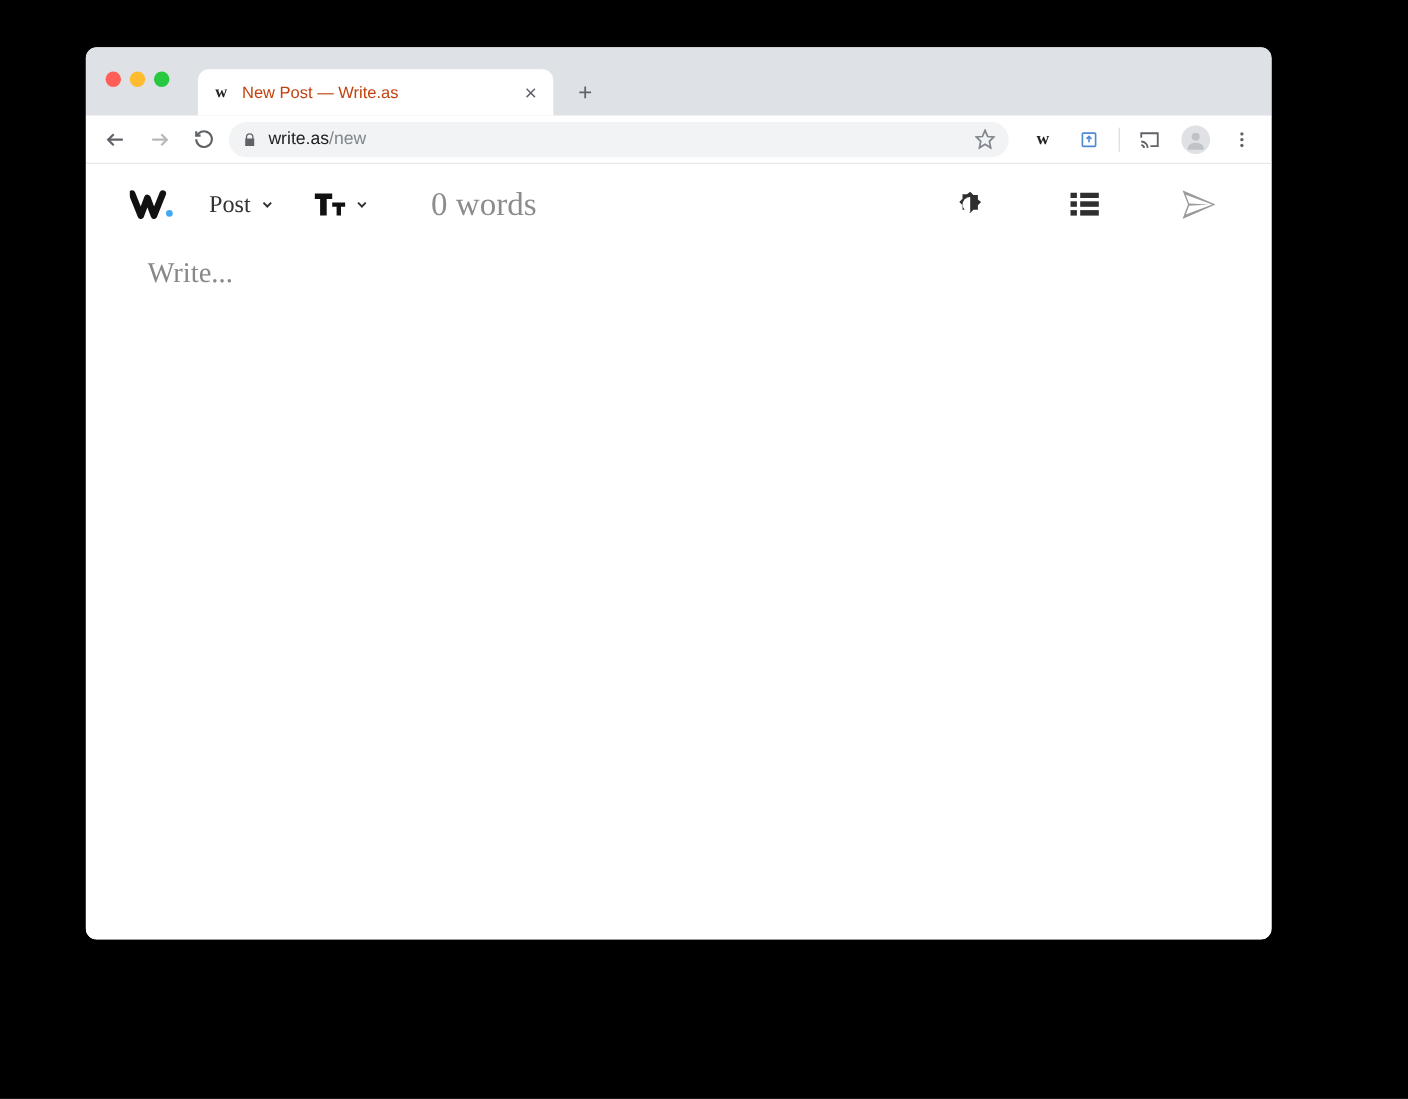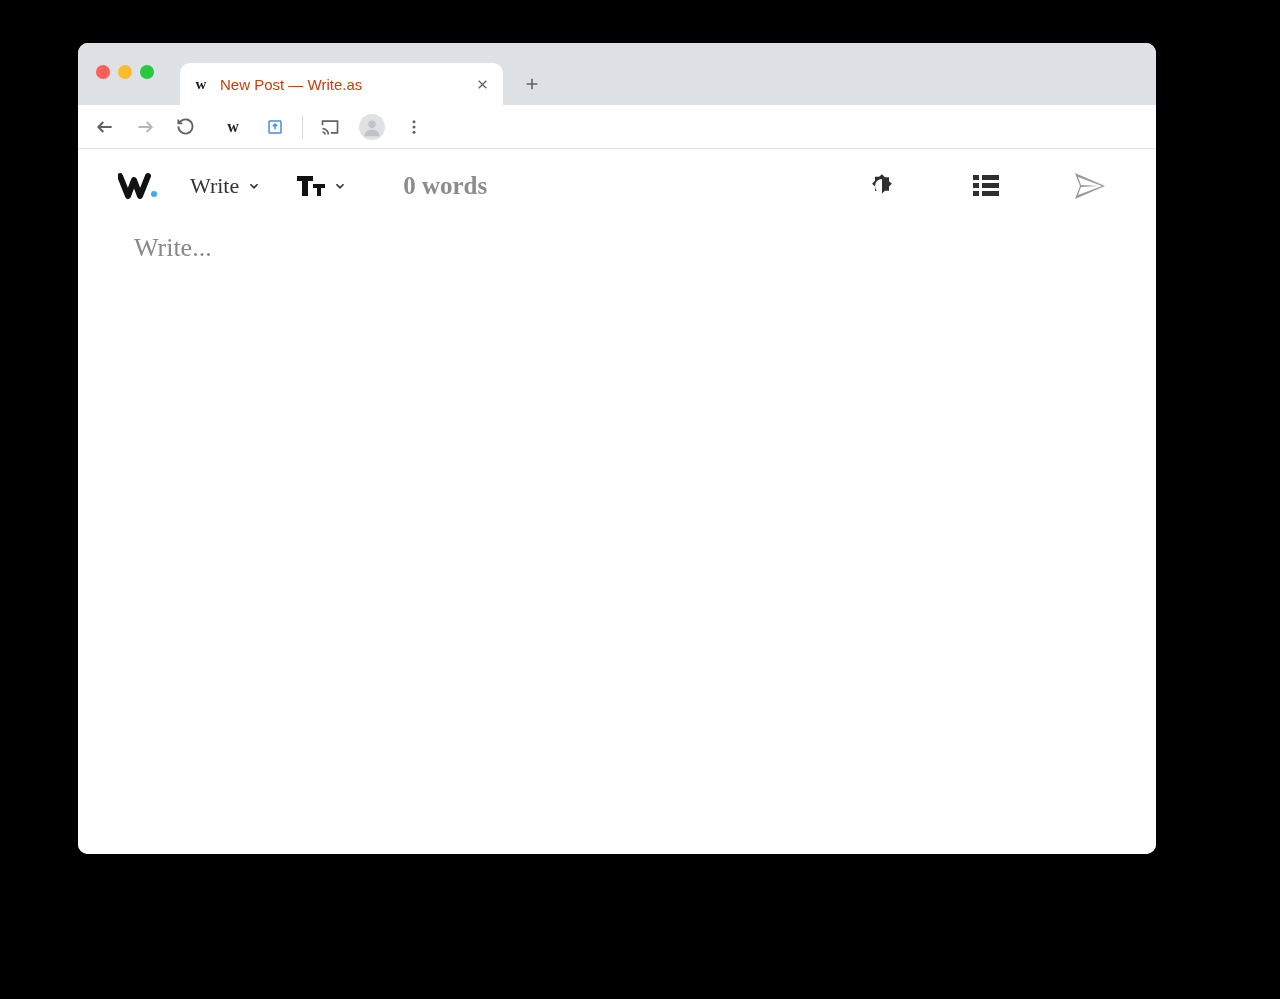--- a/index.html
+++ b/index.html
@@ -168,24 +168,23 @@
     color:#333;
     cursor: pointer;
   }
   .font-select {
     display:flex; align-items:center; gap:8px;
     cursor:pointer;
     margin-left: 6px;
   }
   .word-count {
     font-family: Georgia, 'Times New Roman', serif;
-    font-size: 25px;
+    font-size: 30px;
     color:#8c8c8c;
     margin-left: 26px;
-    font-weight: bold;
   }
   .app-spacer { flex:1; }
   .app-icon-btn {
     width: 44px; height:44px;
     display:flex; align-items:center; justify-content:center;
     color:#2f2f2f;
     cursor:pointer;
     margin-left: 30px;
   }
   .app-icon-btn.publish { color:#9a9a9a; }
@@ -251,20 +250,36 @@
           <path d="M14 6l6 6-6 6"></path>
         </svg>
     </div>
     <div class="nav-btn">
       <svg width="19" height="19" viewBox="0 0 24 24" fill="none" stroke="currentColor" stroke-width="2.4">
           <path d="M3 12a9 9 0 1 0 3-6.7L3 8"></path>
           <path d="M3 3v5h5"></path>
         </svg>
     </div>
 
+    <div class="omnibox">
+      <span class="lock">
+        <svg width="14" height="14" viewBox="0 0 24 24" fill="currentColor">
+            <path d="M6 10V8a6 6 0 1 1 12 0v2h1v12H5V10h1zm2 0h8V8a4 4 0 1 0-8 0v2z"></path>
+          </svg>
+      </span>
+      <span>
+        <span class="url-host">write.as</span><span class="url-path">/new</span>
+      </span>
+      <span class="omnibox-spacer"></span>
+      <span class="star">
+        <svg width="19" height="19" viewBox="0 0 24 24" fill="none" stroke="currentColor" stroke-width="2">
+            <polygon points="12 2 15 9 22 9.5 17 14.5 18.5 22 12 18 5.5 22 7 14.5 2 9.5 9 9"></polygon>
+          </svg>
+      </span>
+    </div>
 
     <div class="ext-area">
       <div class="ext-btn ext-w">w</div>
       <div class="ext-btn" style="color:#4e8ad4;">
         <svg width="18" height="18" viewBox="0 0 24 24" fill="none" stroke="currentColor" stroke-width="2">
             <rect x="4" y="4" width="16" height="16" rx="1"></rect>
             <path d="M12 15V8"></path>
             <path d="M9 11l3-3 3 3"></path>
           </svg>
       </div>
@@ -298,21 +313,21 @@
     <div class="app-toolbar">
 
       <div class="app-logo">
         <svg width="42" height="28" viewBox="0 0 42 28">
           <path d="M2 4 L10 24 L16 8 L22 24 L30 4" fill="none" stroke="#111" stroke-width="6" stroke-linecap="round" stroke-linejoin="round"></path>
           <circle cx="36" cy="22" r="3" fill="#3fa9f5"></circle>
         </svg>
       </div>
 
       <div class="blog-select">
-        <span>Write</span>
+        <span>Post</span>
         <svg width="14" height="14" viewBox="0 0 24 24" fill="none" stroke="currentColor" stroke-width="3">
             <path d="M6 9l6 6 6-6"></path>
           </svg>
       </div>
 
       <div class="font-select">
         <svg width="28" height="24" viewBox="0 0 28 24" fill="#111">
           <path d="M0 2h16v5h-5v15H5V7H0V2z"></path>
           <path d="M16 10h12v4h-4v8h-4v-8h-4v-4z"></path>
         </svg>

